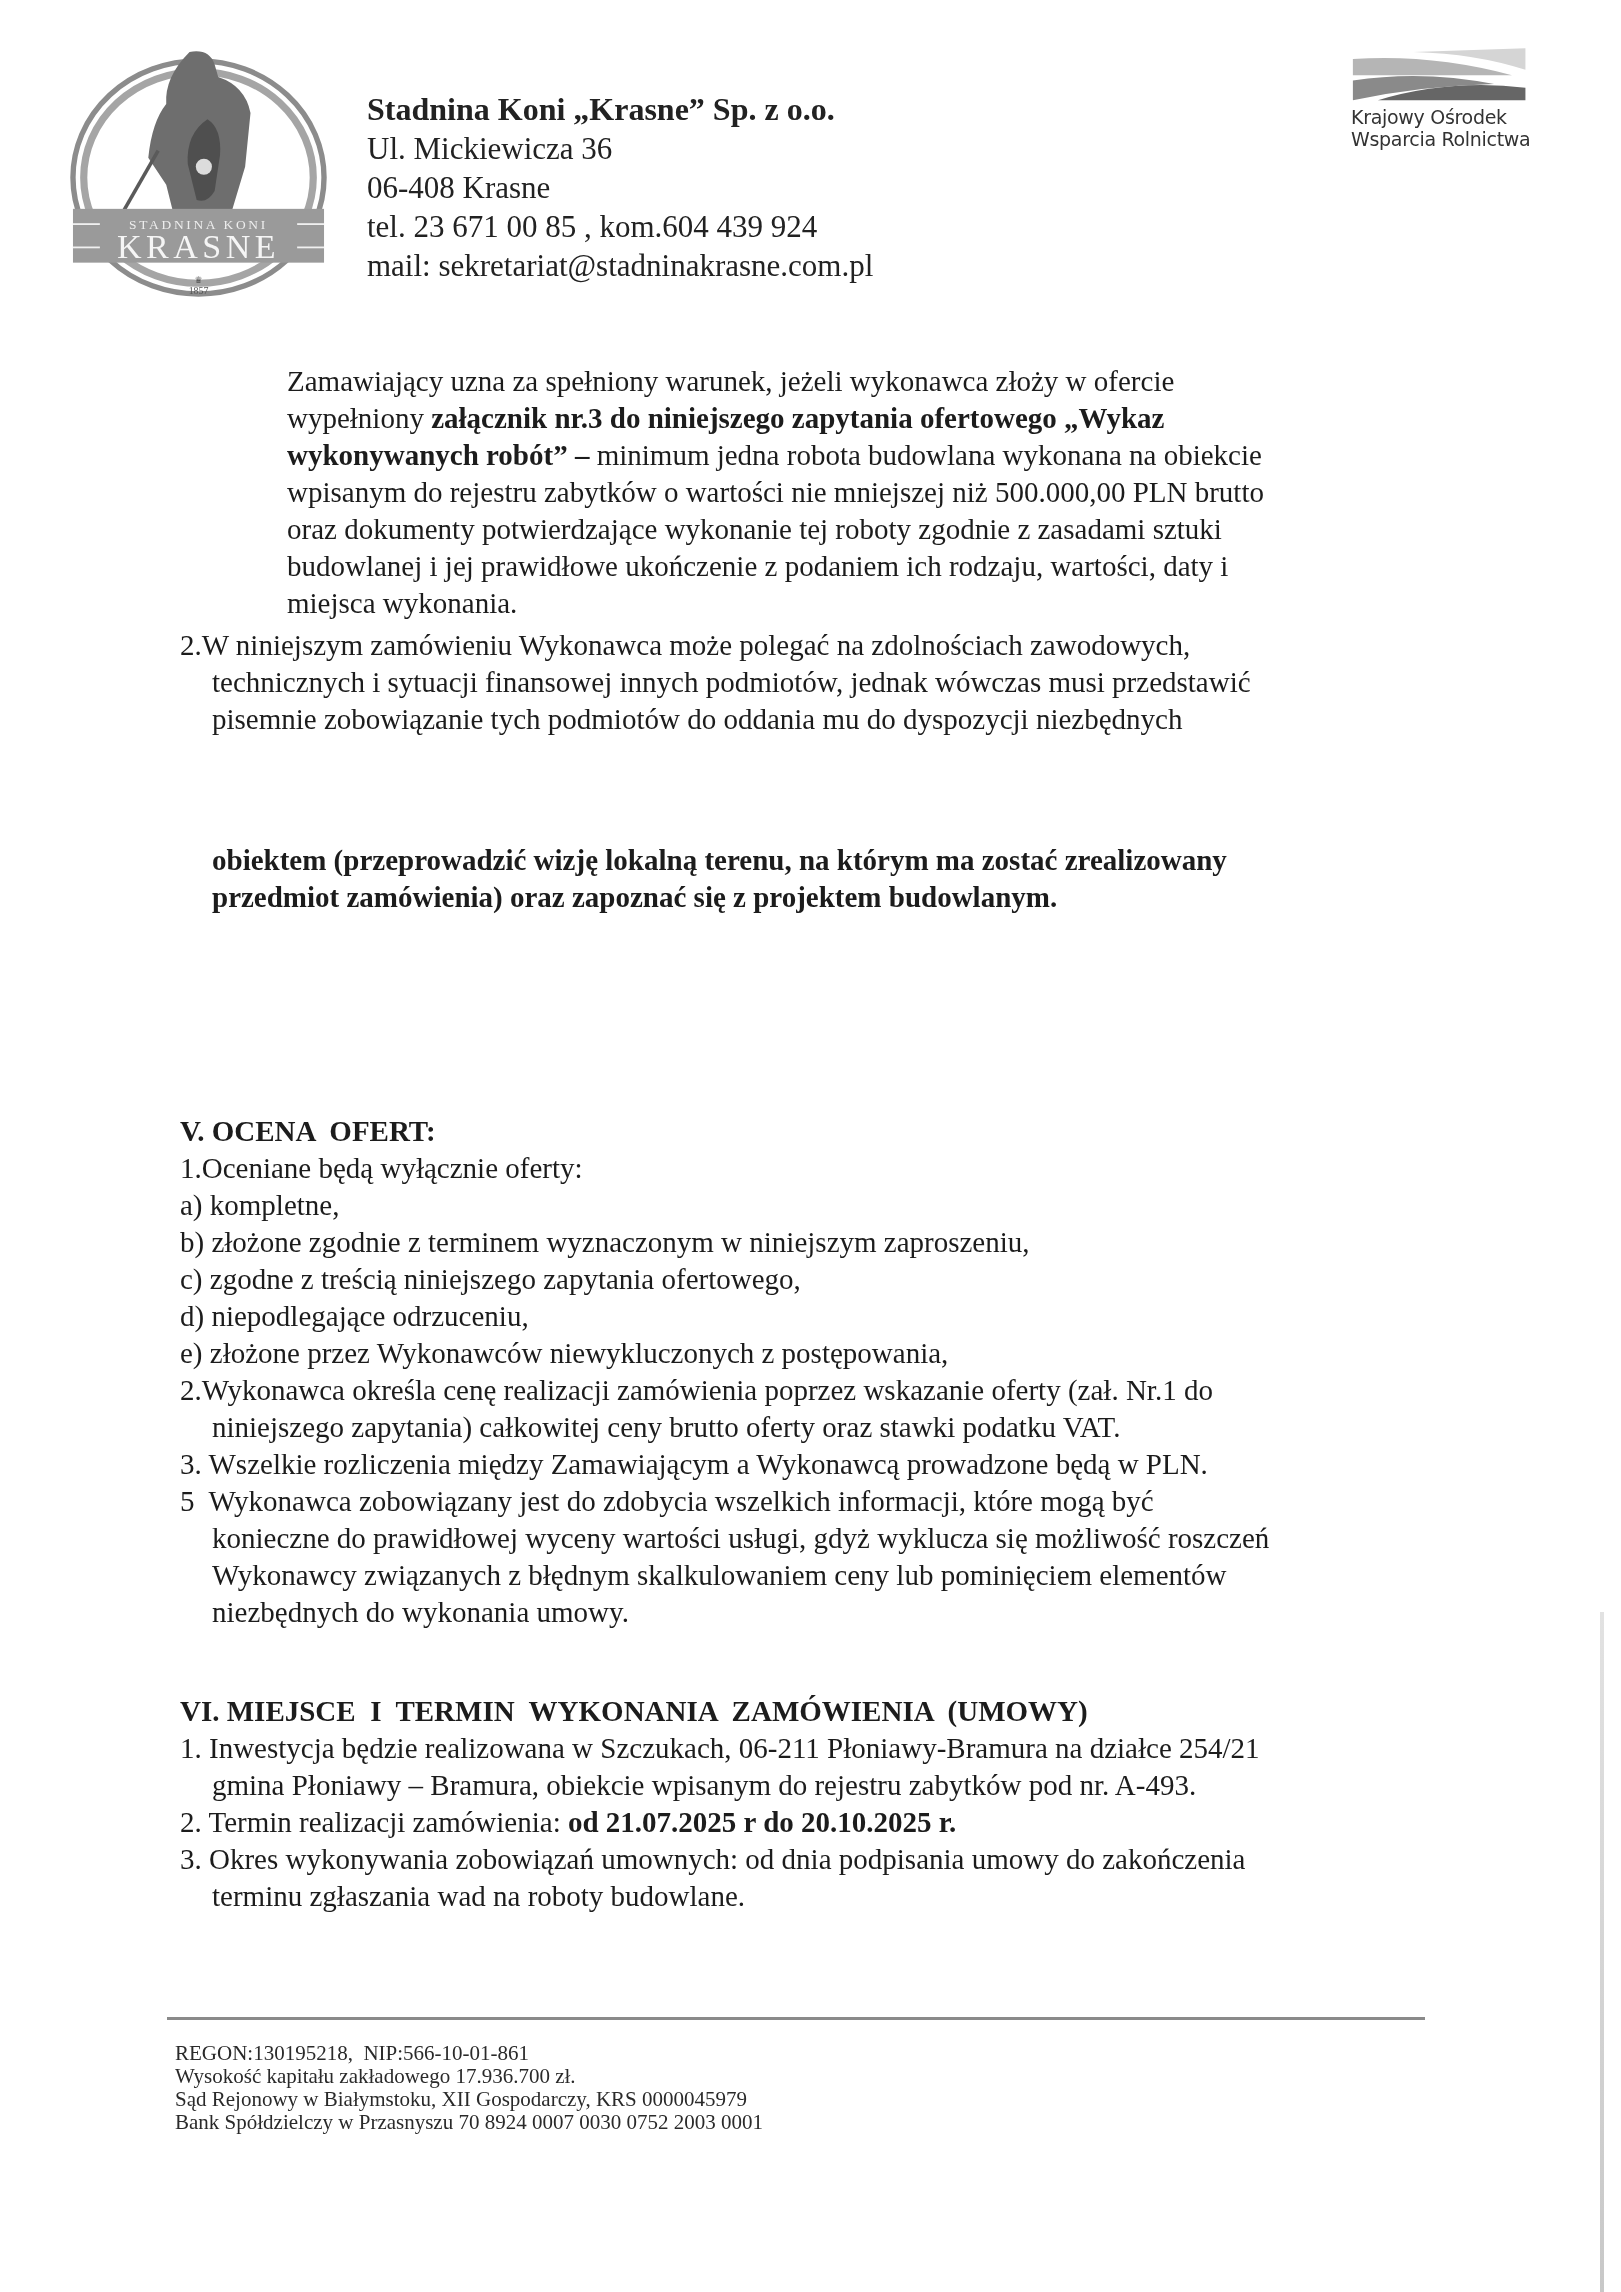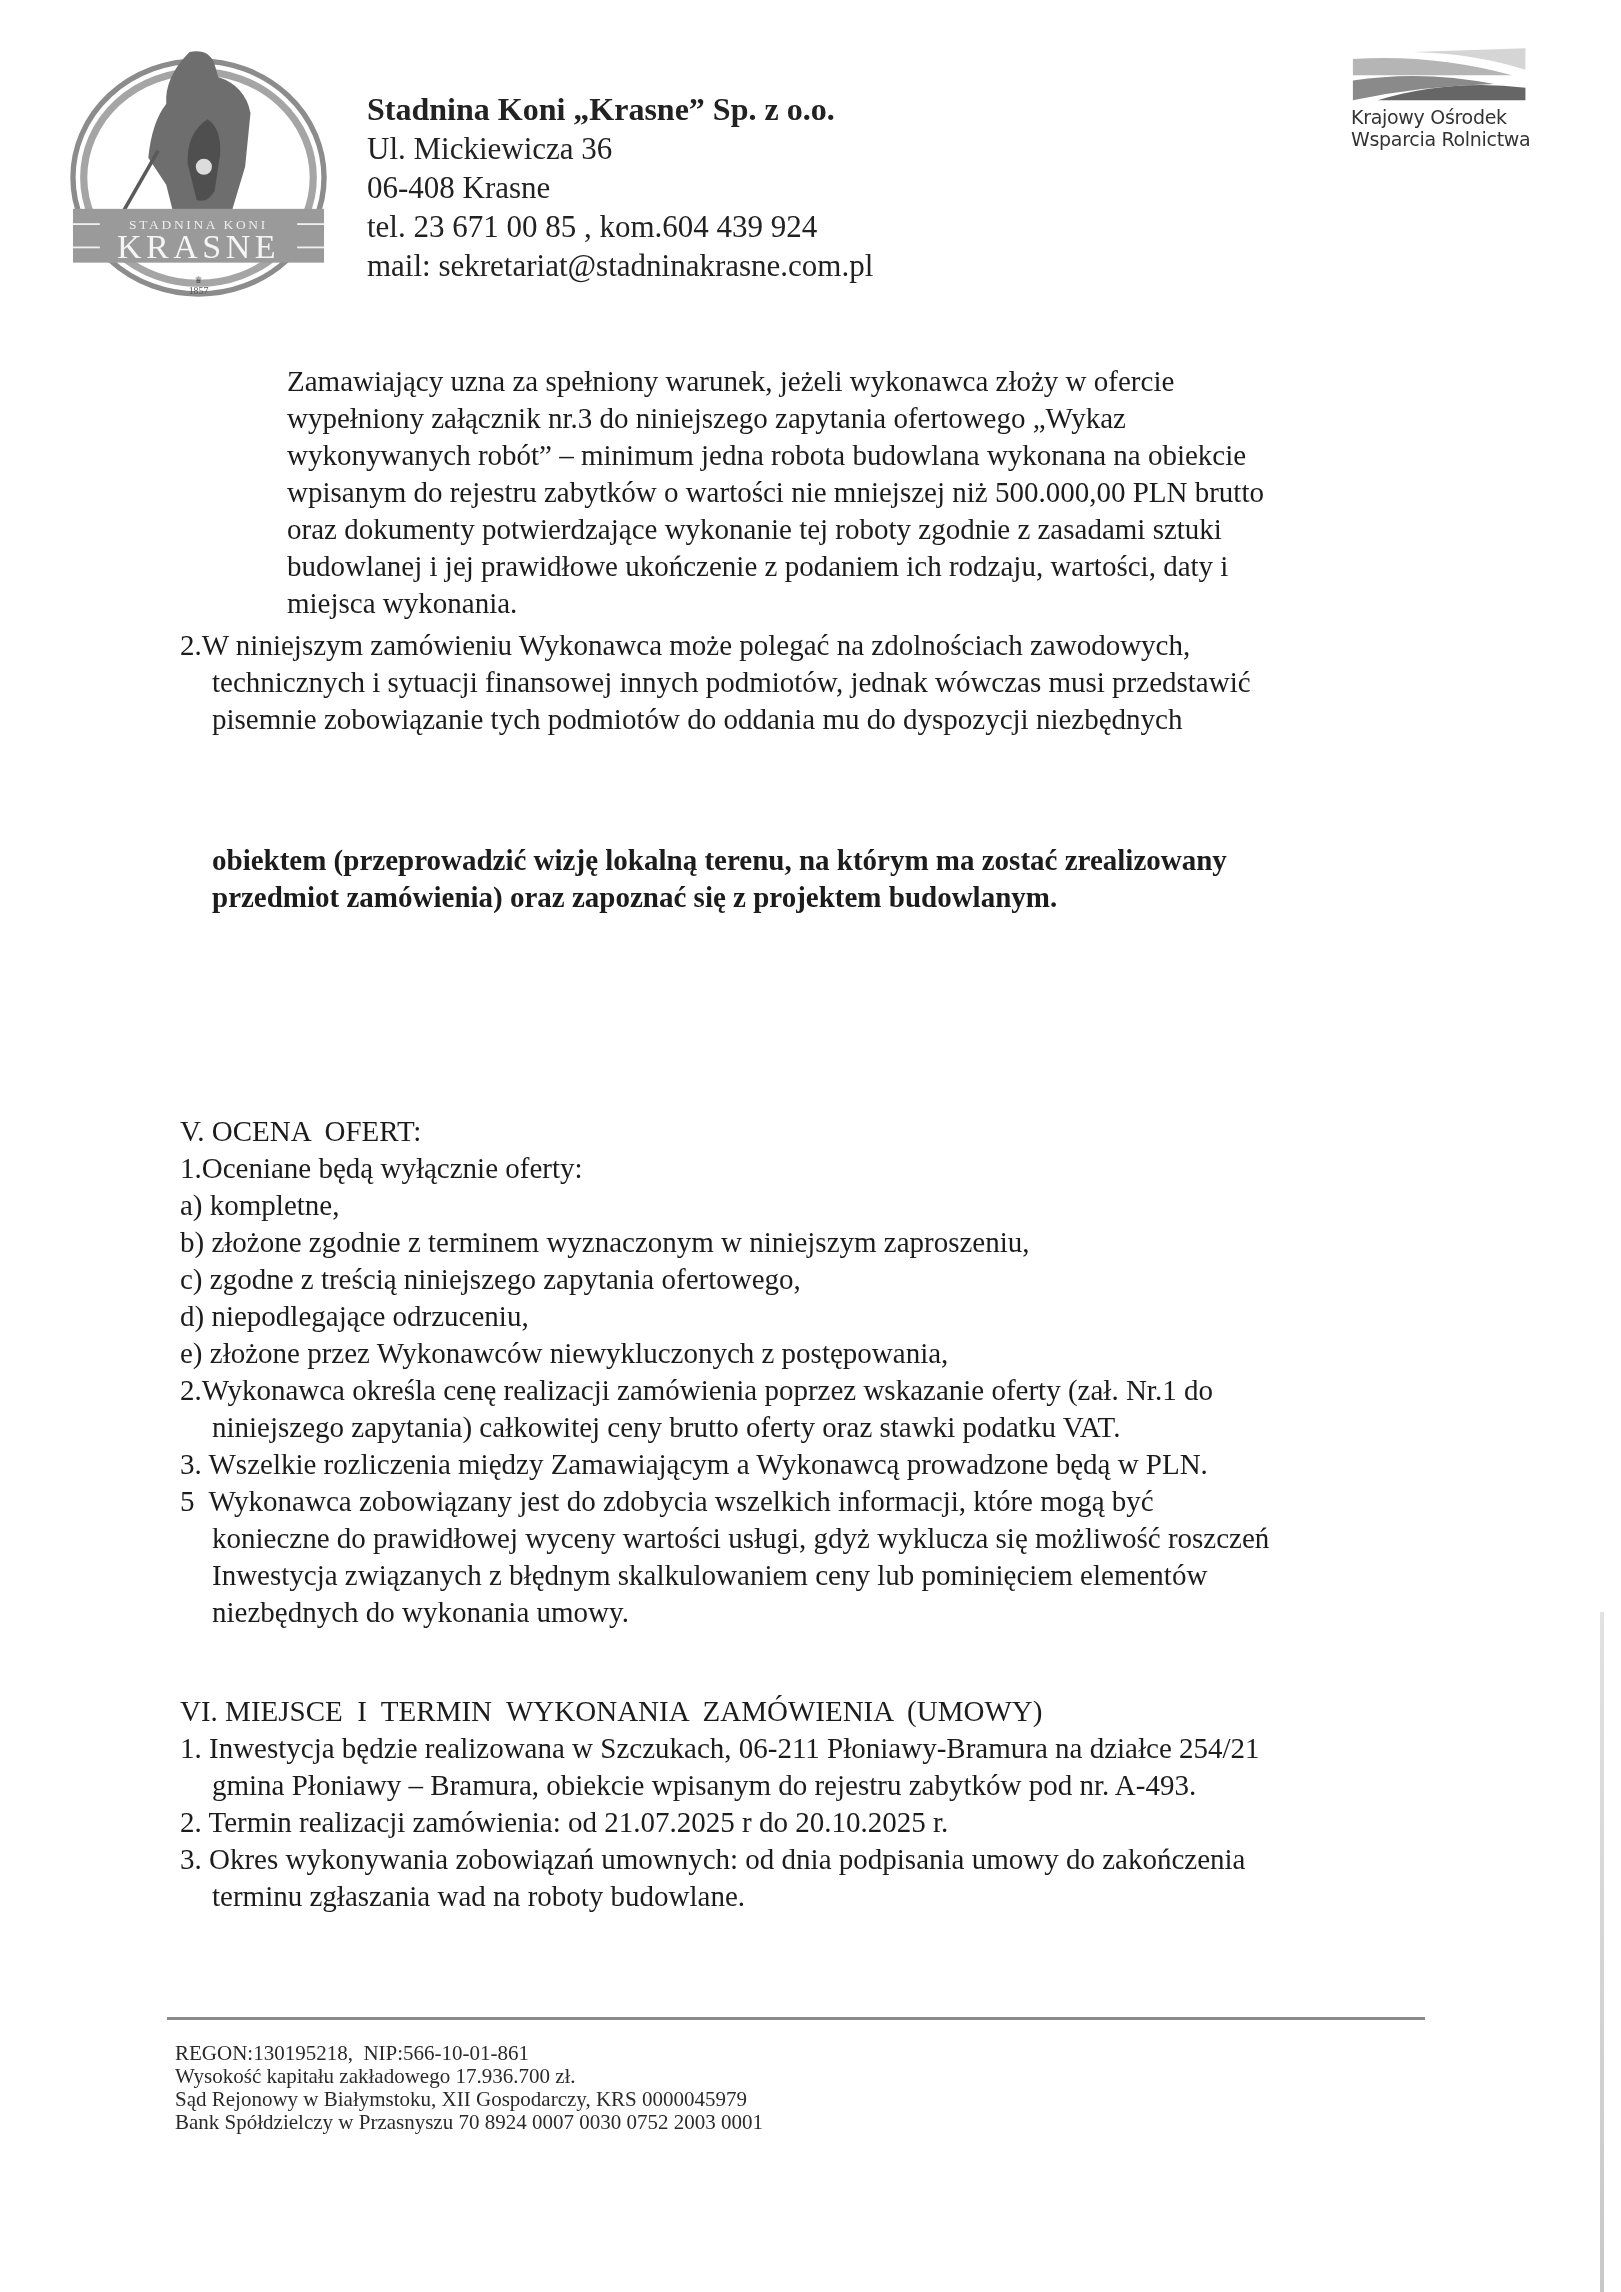--- a/index.html
+++ b/index.html
@@ -9,21 +9,21 @@
   }
   .abs { position:absolute; }
   
   #logo-krasne { left:64px; top:34px; width:269px; width:269px; height:269px; }
   .company { left:367px; top:90px; font-size:31px; line-height:39px; color:#222; }
   .company .name { font-weight:bold; font-size:32px; }
   #logo-kowr { left:1351px; top:43px; width:179px; height:116px; }
   .kowr-text { font-family:"DejaVu Sans", sans-serif; font-size:19px; line-height:22.4px; color:#333; position:absolute; left:0; top:63px; white-space:nowrap; letter-spacing:-0.3px;}
 
   .body-text { font-size:29px; line-height:37px; color:#1c1c1c; }
-  .b { font-weight:normal; }
+  .b { font-weight:bold; }
   .para1 { left:287px; top:363px; width:1254px; }
 
   .sec2 { left:180px; top:627px; width:1343px; }
   .sec3 { left:180px; top:842px; width:1343px; font-weight:bold; }
   .sec5 { left:180px; top:1113px; width:1361px; }
   .sec6 { left:180px; top:1693px; width:1361px; }
 
   .line { white-space:nowrap; }
   .indent { padding-left:32px; }
 
@@ -104,21 +104,21 @@
   <div class="line">a) kompletne,</div>
   <div class="line">b) złożone zgodnie z terminem wyznaczonym w niniejszym zaproszeniu,</div>
   <div class="line">c) zgodne z treścią niniejszego zapytania ofertowego,</div>
   <div class="line">d) niepodlegające odrzuceniu,</div>
   <div class="line">e) złożone przez Wykonawców niewykluczonych z postępowania,</div>
   <div class="line">2.Wykonawca określa cenę realizacji zamówienia poprzez wskazanie oferty (zał. Nr.1 do</div>
   <div class="line indent">niniejszego zapytania) całkowitej ceny brutto oferty oraz stawki podatku VAT.</div>
   <div class="line">3. Wszelkie rozliczenia między Zamawiającym a Wykonawcą prowadzone będą w PLN.</div>
   <div class="line" style="white-space:pre;">5  Wykonawca zobowiązany jest do zdobycia wszelkich informacji, które mogą być</div>
   <div class="line indent">konieczne do prawidłowej wyceny wartości usługi, gdyż wyklucza się możliwość roszczeń</div>
-  <div class="line indent">Inwestycja związanych z błędnym skalkulowaniem ceny lub pominięciem elementów</div>
+  <div class="line indent">Wykonawcy związanych z błędnym skalkulowaniem ceny lub pominięciem elementów</div>
   <div class="line indent">niezbędnych do wykonania umowy.</div>
 </div>
 
 <div class="abs body-text sec6">
   <div class="line b" style="white-space:pre;">VI. MIEJSCE  I  TERMIN  WYKONANIA  ZAMÓWIENIA  (UMOWY)</div>
   <div class="line">1. Inwestycja będzie realizowana w Szczukach, 06-211 Płoniawy-Bramura na działce 254/21</div>
   <div class="line indent">gmina Płoniawy – Bramura, obiekcie wpisanym do rejestru zabytków pod nr. A-493.</div>
   <div class="line"><span>2. Termin realizacji zamówienia: </span><span class="b">od 21.07.2025 r do 20.10.2025 r.</span></div>
   <div class="line">3. Okres wykonywania zobowiązań umownych: od dnia podpisania umowy do zakończenia</div>
   <div class="line indent">terminu zgłaszania wad na roboty budowlane.</div>

